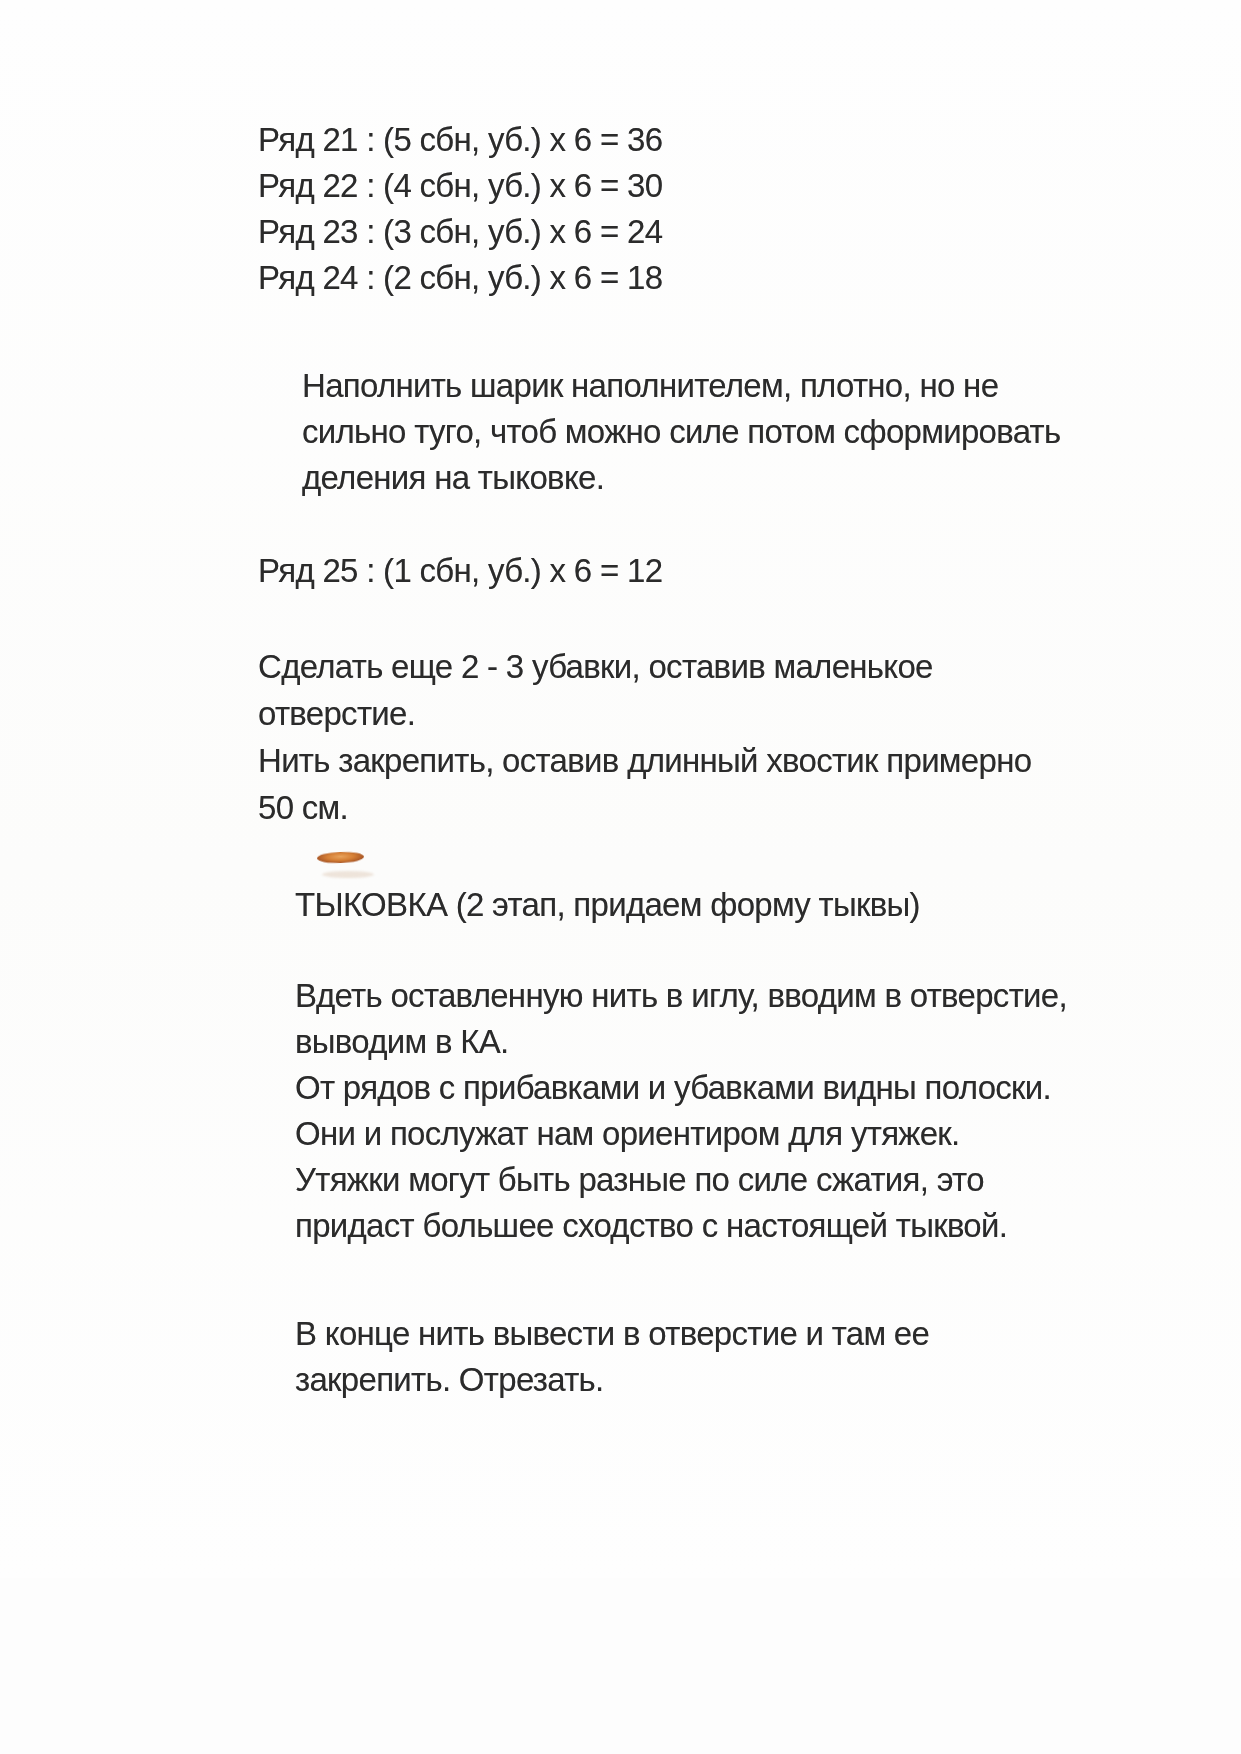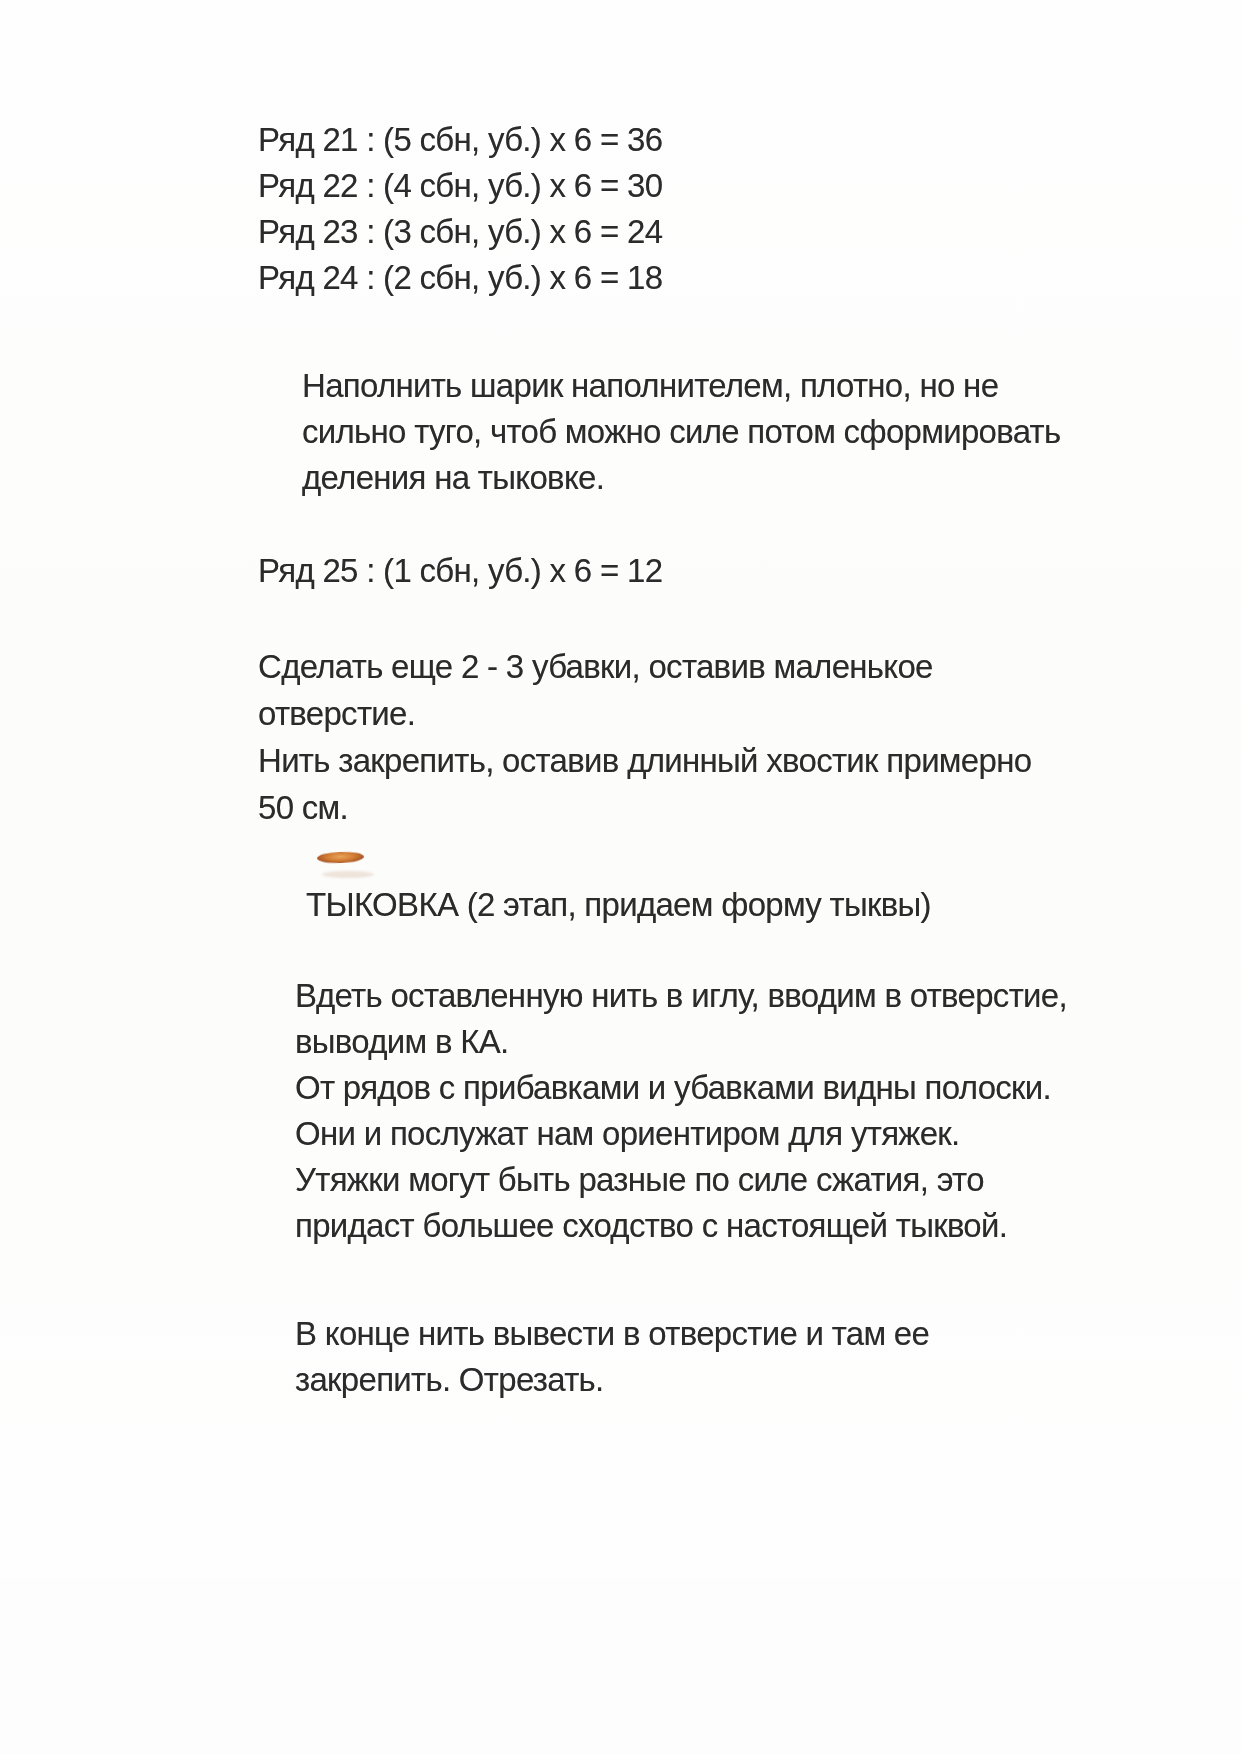--- a/index.html
+++ b/index.html
@@ -29,21 +29,21 @@
     text-shadow: 0 0 0.6px rgba(60,60,60,0.45);
   }
   .text-line {
     height: 46px;
   }
   .block-rows-21-24   { left: 258px; top: 117px; }
   .block-stuffing     { left: 258px; top: 363px; margin-left: 44px; }
   .block-row-25       { left: 258px; top: 548px; }
   .block-closing      { left: 258px; top: 643px; line-height: 47px; }
   .block-closing .text-line { height: 47px; }
-  .section-title      { left: 306px; top: 882px; }
+  .section-title      { left: 295px; top: 882px; }
   .block-shaping      { left: 295px; top: 973px; }
   .block-finishing    { left: 295px; top: 1285px; margin-top: 26px; }
 
   .crescent {
     position: absolute;
     left: 317px;
     top: 852px;
     width: 47px;
     height: 11px;
     border-radius: 50%;

